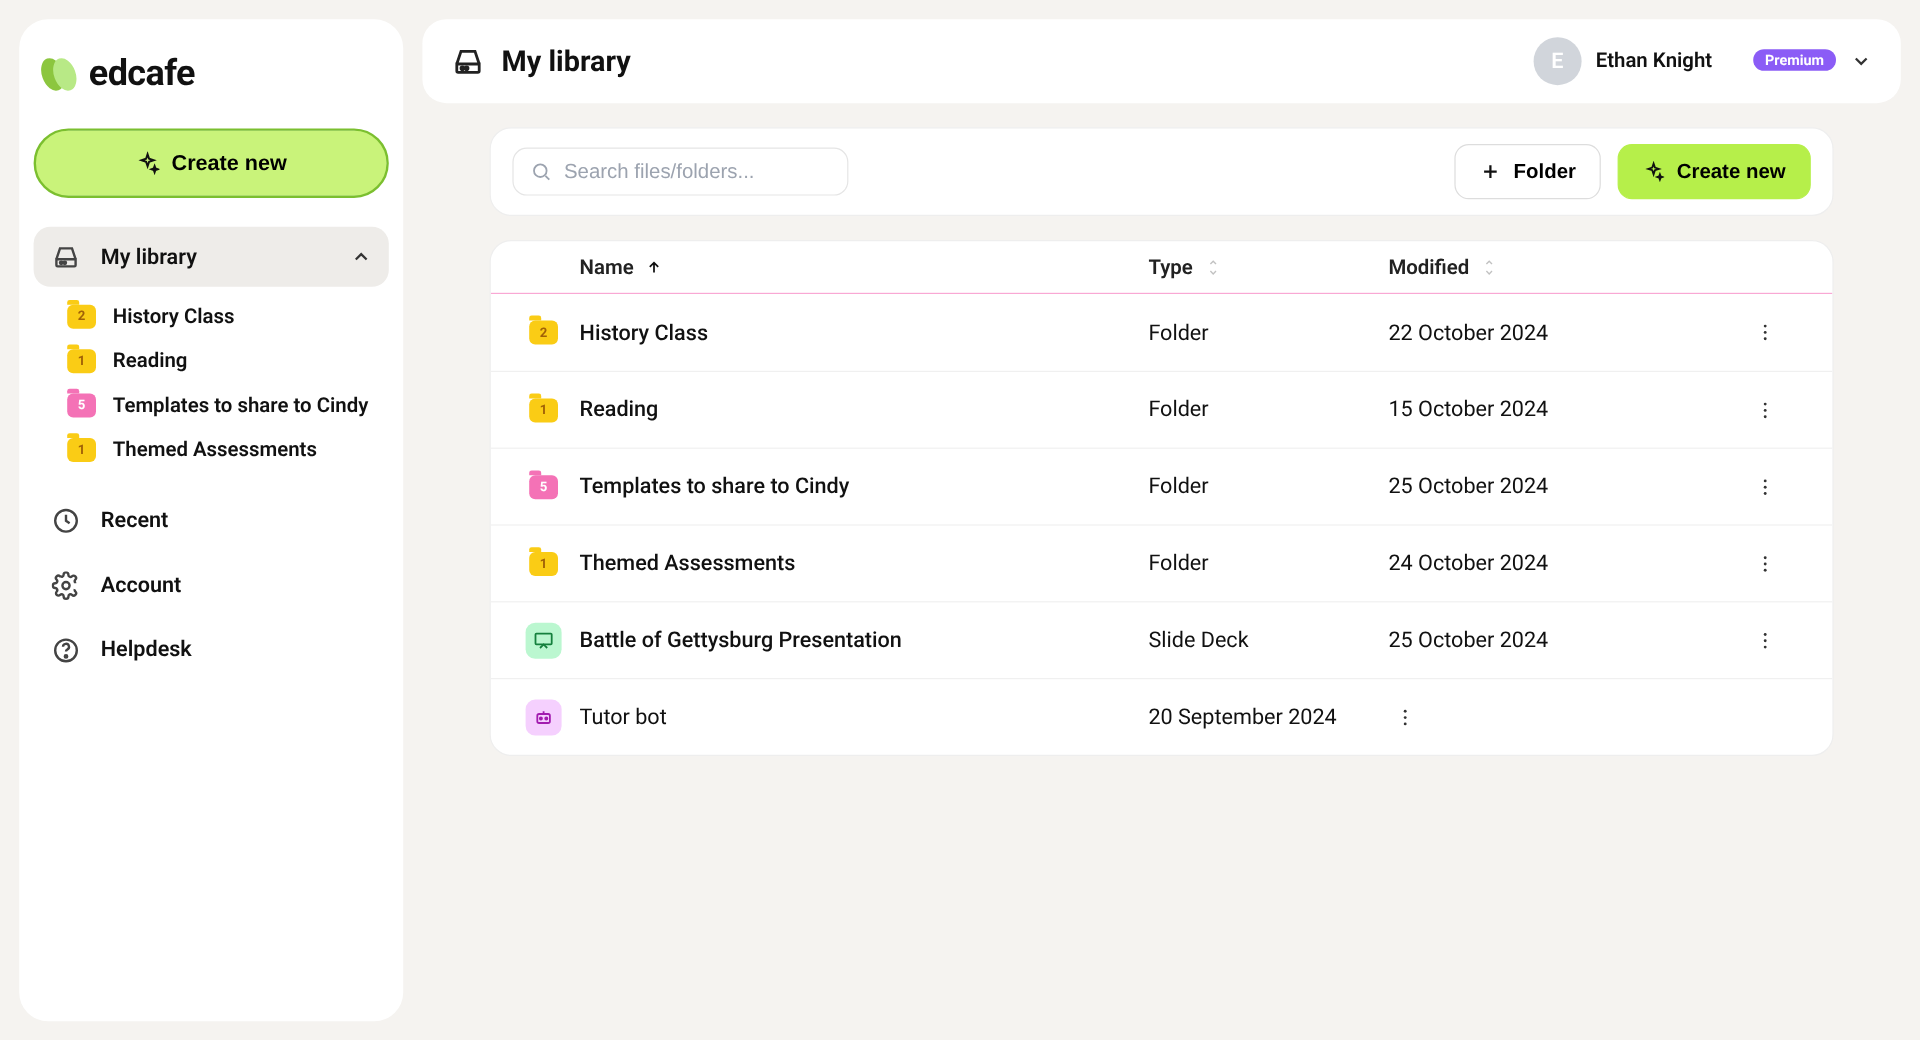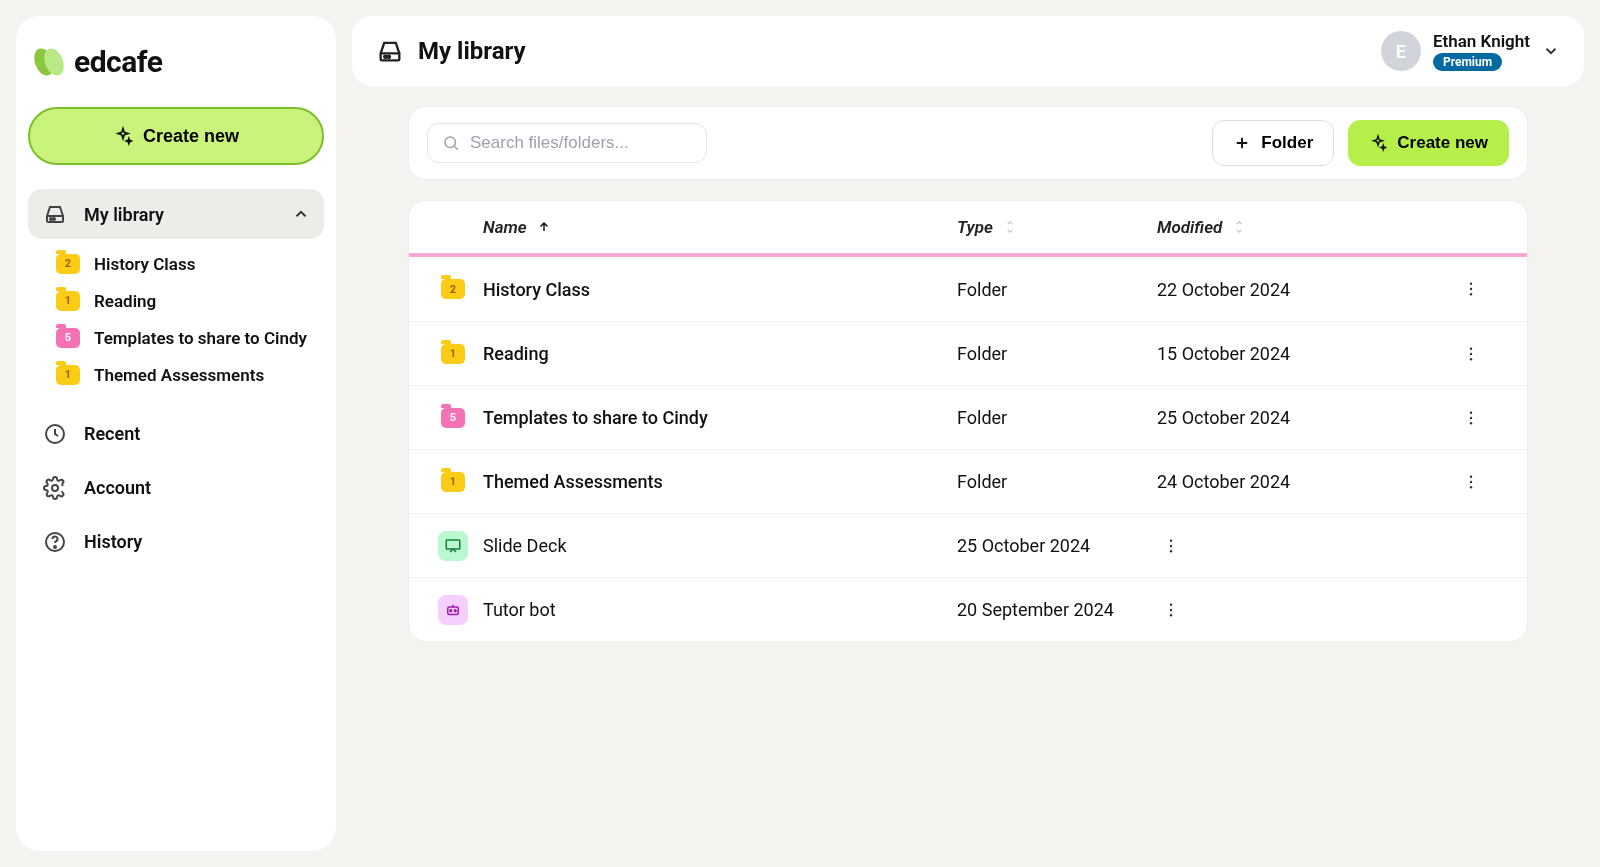--- a/index.html
+++ b/index.html
@@ -85,23 +85,23 @@
 
   
   .main { flex:1; display:flex; flex-direction:column; gap:20px; }
   .topbar {
     background:#fff; border-radius:20px; height:70px;
     display:flex; align-items:center; padding:0 24px;
   }
   .topbar-title { display:flex; align-items:center; gap:14px; font-size:24px; font-weight:700; }
   .user-block { margin-left:auto; display:flex; align-items:center; gap:12px; cursor:pointer;}
   .avatar { width:40px;height:40px;border-radius:50%;background:#d1d5db;color:#fff;display:flex;align-items:center;justify-content:center;font-weight:600;font-size:18px;}
-  .user-meta{ display:flex;flex-direction:column;align-items:flex-start;gap:2px;}
+  .user-meta{ display:flex;flex-direction:row;align-items:flex-start;gap:2px;}
   .user-name{font-size:17px;font-weight:600;}
-  .badge{background:#0369a1;color:#fff;font-size:12px;font-weight:700;padding:2px 10px;border-radius:999px;}
+  .badge{background:#8b5cf6;color:#fff;font-size:12px;font-weight:700;padding:2px 10px;border-radius:999px;margin-left:32px;}
 
   .content { padding:0 56px; }
   .toolbar {
     background:#fff; border:1px solid #eee; border-radius:18px;
     height:74px; display:flex; align-items:center; padding:0 18px; gap:14px;
     margin-bottom:20px;
   }
   .search {
     display:flex; align-items:center; gap:10px;
     border:1px solid #e5e5e5; border-radius:12px;
@@ -118,21 +118,21 @@
 
   .table {
     background:#fff; border:1px solid #eee; border-radius:18px; overflow:hidden;
   }
   .thead, .row {
     display:grid;
     grid-template-columns: 60px 1fr 200px 300px 56px;
     align-items:center;
     padding:0 14px;
   }
-  .thead { height:56px; font-size:17px; font-weight:600; color:#222; border-bottom:4px solid #f9a8d4;font-style:italic;}
+  .thead { height:44px; font-size:17px; font-weight:600; color:#222; border-bottom:1px solid #f9a8d4;}
   .th { display:flex; align-items:center; gap:10px; cursor:pointer;}
   .sort-icon{opacity:.4;}
   .row { height:64px; font-size:18px; border-top:1px solid #f0f0f0;}
   .row:first-of-type{border-top:none;}
   .cell-name{ font-weight:500;}
   .row-icon{ display:flex; justify-content:center;}
   .file-chip{
     width:30px;height:30px;border-radius:8px;display:flex;align-items:center;justify-content:center;
   }
   .file-chip.folder{ background:transparent;}
@@ -223,21 +223,21 @@
     </div>
 
     <div class="nav-item">
       <span class="nav-icon">
         <svg width="24" height="24" viewBox="0 0 24 24" fill="none" stroke="#444" stroke-width="2">
             <circle cx="12" cy="12" r="9"></circle>
             <path d="M9.5 9a2.5 2.5 0 1 1 3.5 2.3c-.8.4-1 .9-1 1.7"></path>
             <circle cx="12" cy="17" r="1" fill="#444"></circle>
           </svg>
       </span>
-      <span>History</span>
+      <span>Helpdesk</span>
     </div>
   </nav>
 </aside>
 
 <main class="main">
   <div class="topbar">
     <div class="topbar-title">
       <span>
         <svg width="28" height="28" viewBox="0 0 24 24" fill="none" stroke="#222" stroke-width="2">
             <path d="M4 14l3-9h10l3 9M4 14h16v5a1 1 0 0 1-1 1H5a1 1 0 0 1-1-1v-5z"></path>
@@ -391,20 +391,21 @@
           </div>
           <div class="row">
             <div class="row-icon">
               <div class="file-chip slide">
                 <svg width="18" height="18" viewBox="0 0 24 24" fill="none" stroke="#15803d" stroke-width="2">
                   <rect x="3" y="4" width="18" height="12" rx="1"></rect>
                   <path d="M8 20l4-4 4 4"></path>
                 </svg>
               </div>
             </div>
+            <div class="cell-name">Battle of Gettysburg Presentation</div>
             <div>Slide Deck</div>
             <div>25 October 2024</div>
             <div class="kebab">
               <svg width="18" height="18" viewBox="0 0 24 24" fill="#333">
                 <circle cx="12" cy="5" r="1.6"></circle>
                 <circle cx="12" cy="12" r="1.6"></circle>
                 <circle cx="12" cy="19" r="1.6"></circle>
               </svg>
             </div>
           </div>

